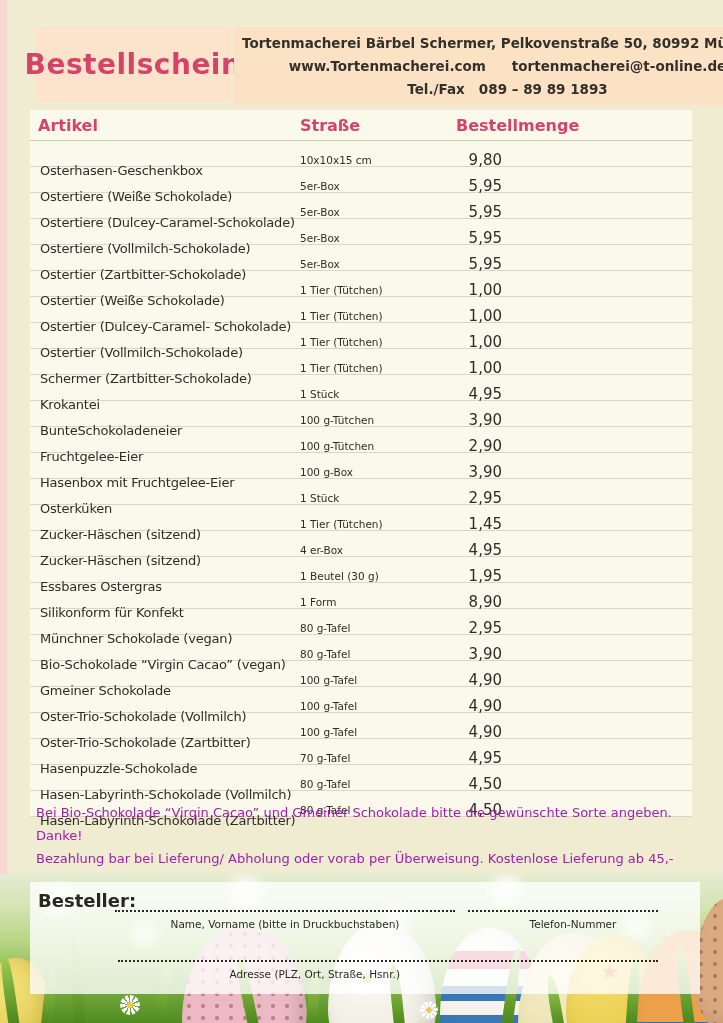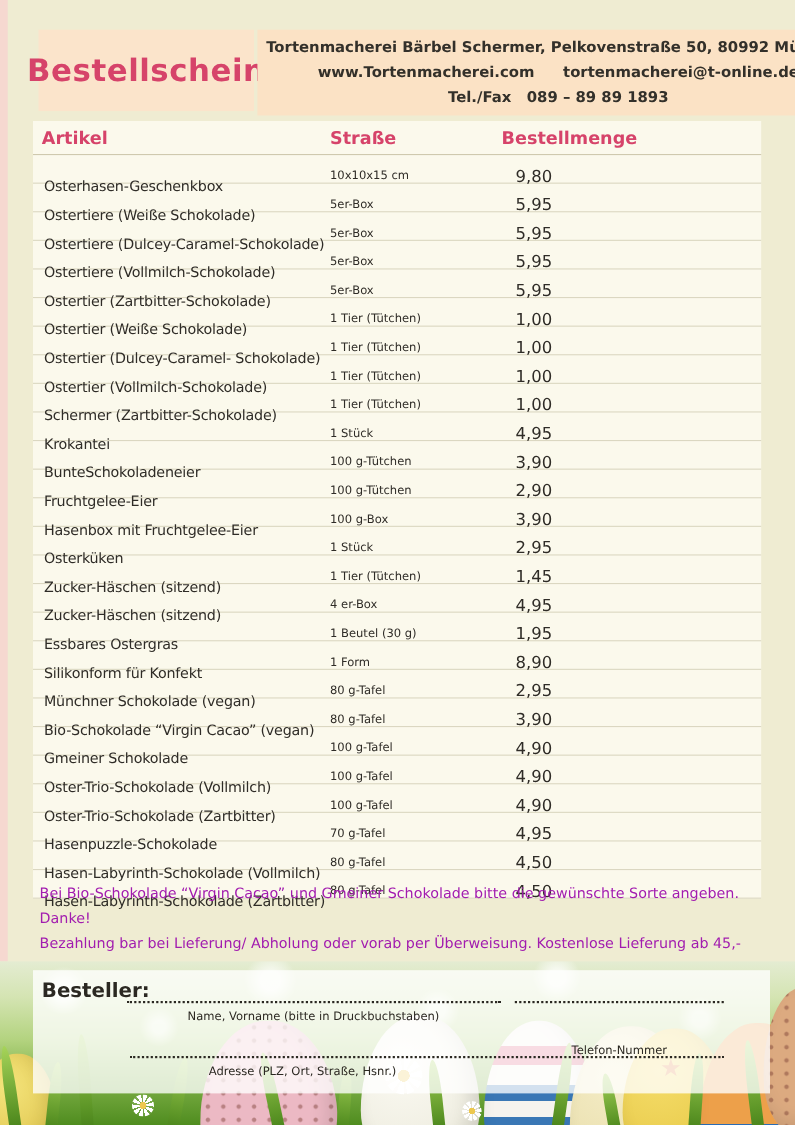--- a/index.html
+++ b/index.html
@@ -83,22 +83,22 @@
     position:absolute; left:30px; top:882px; width:670px; height:112px;
     background:rgba(255,255,255,0.78);
   }
   .besteller-label { position:absolute; left:8px; top:8px; font-size:18px; font-weight:bold; color:#2b2822; }
   .dotline { position:absolute; border-bottom:2.5px dotted #2b2822; height:0; }
   .line-name   { left:85px;  top:28px; width:340px; }
   .line-phone  { left:438px; top:28px; width:190px; }
   .line-address{ left:88px;  top:78px; width:540px; }
   .field-label { position:absolute; font-size:10.5px; color:#2b2822; text-align:center; }
   .label-name    { left:85px;  top:36px; width:340px; }
-  .label-phone   { left:438px; top:36px; width:190px;margin-top:31px; }
-  .label-address { left:120px; top:86px; width:250px; }
+  .label-phone   { left:448px; top:36px; width:190px; }
+  .label-address { left:120px; top:86px; width:250px;text-align:right; }
 </style>
 </head>
 <body>
 
 <div class="left-strip"></div>
 
 <div class="header">
   <div class="title-box">
     <div class="title">Bestellschein</div>
   </div>

